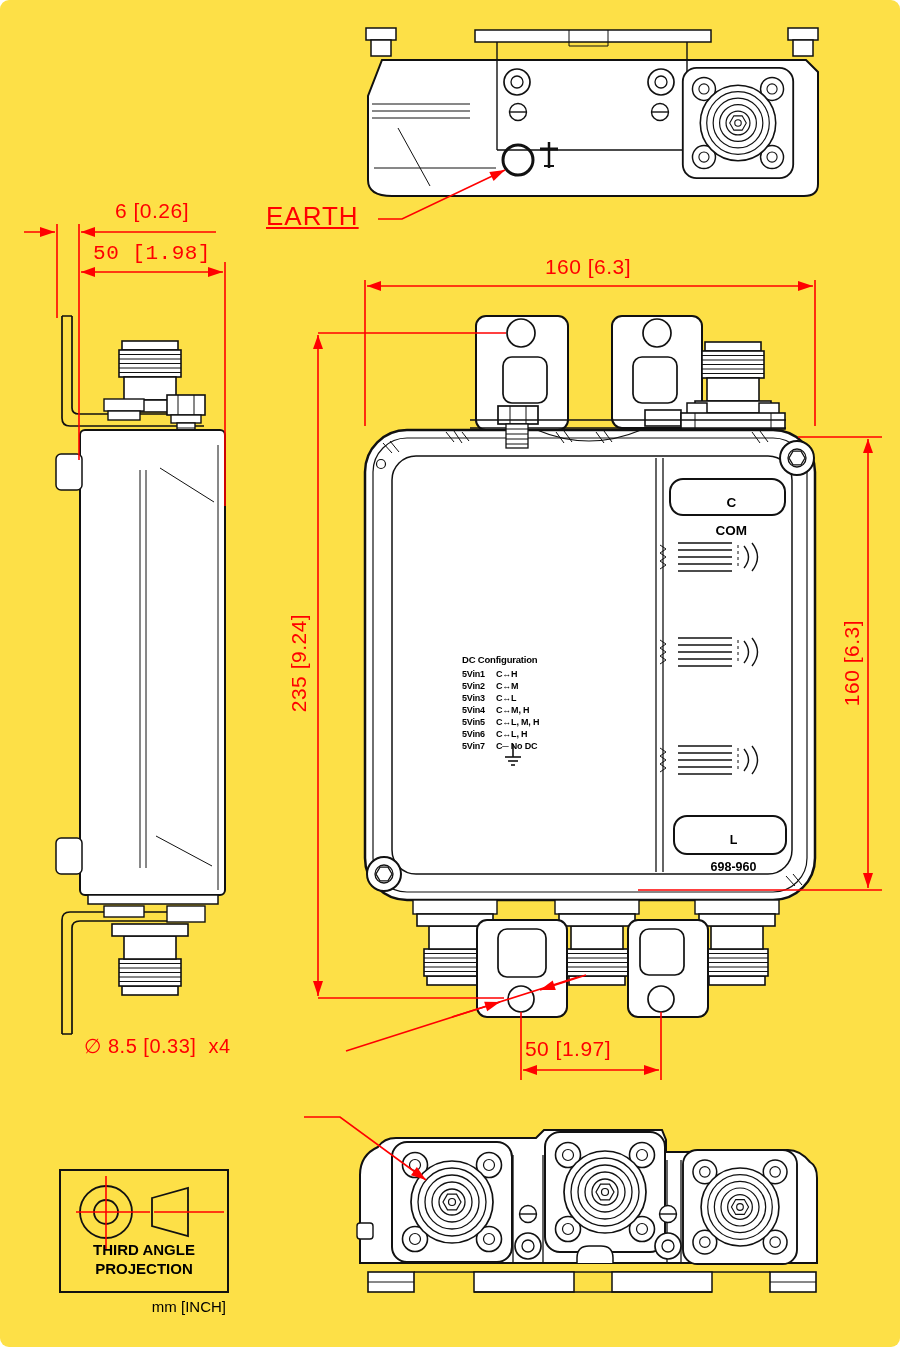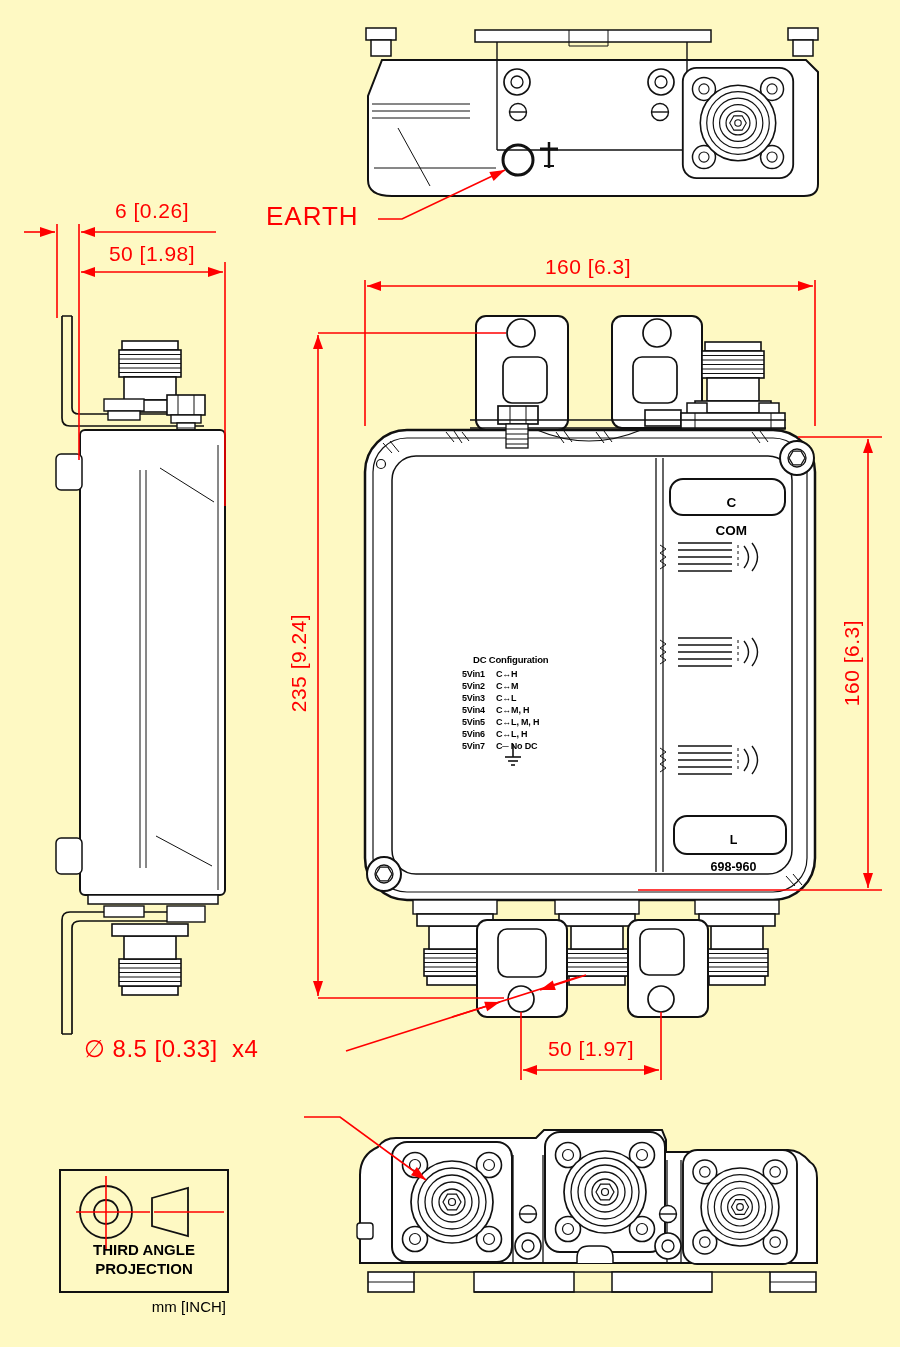--- a/index.html
+++ b/index.html
@@ -1,27 +1,27 @@
 <!DOCTYPE html>
 <html><head>
 <meta charset="utf-8">
 <style>
   html,body{margin:0;padding:0;background:#fff;}
-  .sheet{position:relative;width:900px;height:1347px;background:#fef9c3;overflow:hidden;
-         font-family:"Liberation Sans",sans-serif;}
+  .sheet{position:relative;width:900px;height:1347px;background:#fde047;overflow:hidden;
+         font-family:"Liberation Sans",sans-serif;border-radius:9px;}
   .sheet svg{position:absolute;left:0;top:0;}
   .red{position:absolute;color:#ff0000;font:21px/1.05 "Liberation Sans",sans-serif;
        letter-spacing:.5px;text-align:center;white-space:pre;}
-  .red.big{font-size:24px;text-align:left;}
+  .red.big{font-size:20px;text-align:left;}
   .rot{transform:rotate(-90deg);}
   .blk{position:absolute;color:#000;font-family:"Liberation Sans",sans-serif;
        font-weight:bold;text-align:center;white-space:pre;}
   .dc{position:absolute;left:462px;top:654px;color:#000;
       font:bold 9px/12px "Liberation Sans",sans-serif;letter-spacing:-.2px;}
-  .dc-title{font-size:9.5px;margin-bottom:2px;margin-left:11px;}
+  .dc-title{font-size:9.5px;margin-bottom:2px;}
   .dc-row{display:flex;}
   .dc-row .pin{width:34px;}
   .proj{position:absolute;color:#000;font:15px/19px "Liberation Sans",sans-serif;
         text-align:center;width:164px;left:62px;}
 </style>
 </head>
 <body>
 
 <div class="sheet">
 
@@ -307,26 +307,26 @@
   <line x1="661" y1="1012" x2="661" y2="1080"></line>
   <line x1="523" y1="1070" x2="659" y2="1070" marker-start="url(#aS)" marker-end="url(#aE)"></line>
 
   <line x1="76" y1="1212" x2="150" y2="1212"></line>
   <line x1="106" y1="1176" x2="106" y2="1250"></line>
   <line x1="154" y1="1212" x2="224" y2="1212"></line>
 </g>
 </svg>
 
 <div class="red" style="left:72px;top:200px;width:160px;">6 [0.26]</div>
-<div class="red" style="left:72px;top:243px;width:160px;">50 [1.98]</div>
+<div class="red" style="left:72px;top:243px;width:160px;font-family:Liberation Mono, monospace;">50 [1.98]</div>
 <div class="red" style="left:478px;top:256px;width:220px;">160 [6.3]</div>
 <div class="red rot" style="left:214px;top:652px;width:170px;">235 [9.24]</div>
 <div class="red rot" style="left:767px;top:652px;width:170px;">160 [6.3]</div>
-<div class="red" style="left:511px;top:1038px;width:160px;">50 [1.97]</div>
-<div class="red big" style="left:266px;top:203px;width:140px;font-size:26px;letter-spacing:1px;">EARTH</div>
+<div class="red" style="left:488px;top:1038px;width:160px;">50 [1.97]</div>
+<div class="red big" style="left:266px;top:203px;width:140px;font-size:26px;letter-spacing:1px;text-decoration:underline;">EARTH</div>
 <div class="red big" style="left:84px;top:1036px;width:270px;">∅ 8.5 [0.33]  x4</div>
 
 <div class="blk" style="left:670px;top:482px;width:115px;font-size:13.5px;line-height:14px;">
   <span>C</span><br>
   <span>COM</span>
 </div>
 <div class="blk" style="left:674px;top:820px;width:112px;font-size:12.5px;line-height:13.5px;">
   <span>L</span><br>
   <span>698-960</span>
 </div>

